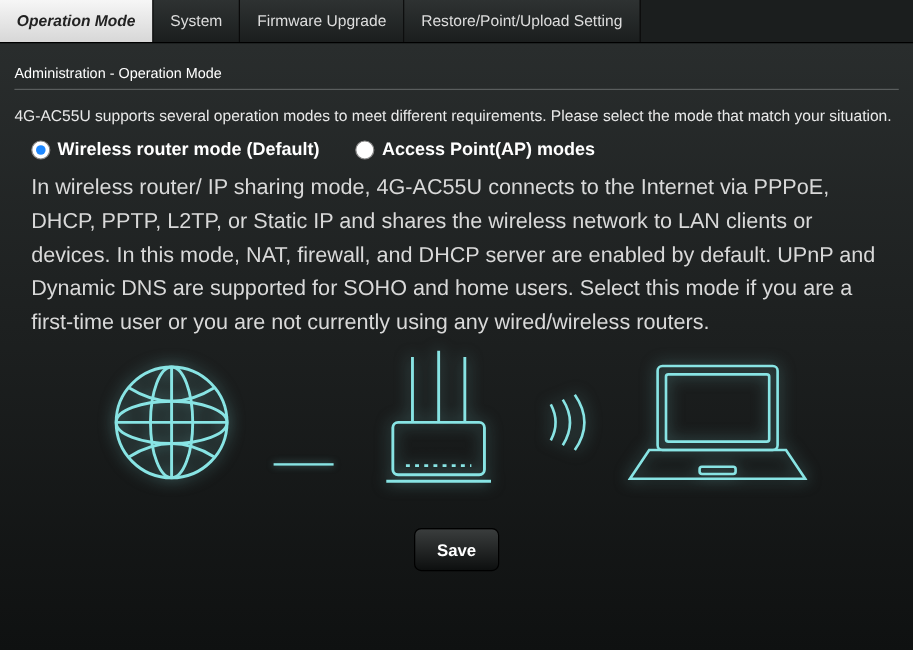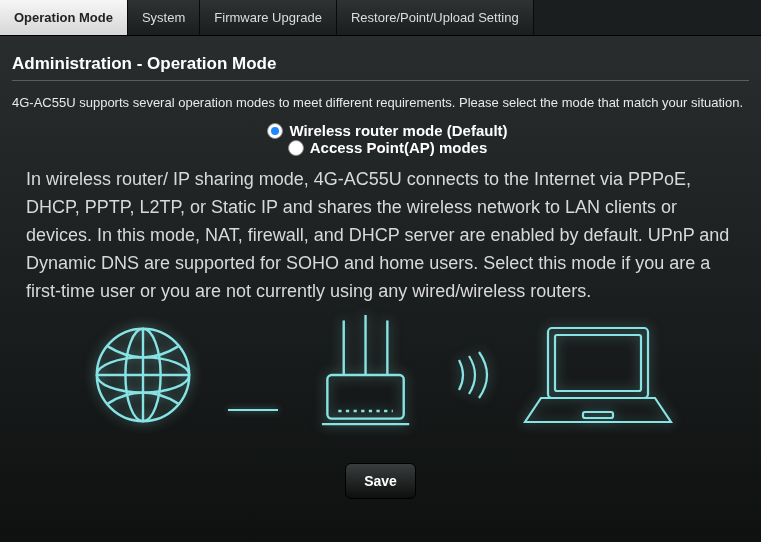--- a/index.html
+++ b/index.html
@@ -21,44 +21,45 @@
     color:#ddd;
     background:linear-gradient(#2e3232,#1b1e1e);
     border-right:1px solid #0a0a0a;
     cursor:pointer;
     white-space:nowrap;
   }
   .tab.active{
     background:linear-gradient(#f6f6f6,#d7d7d7);
     color:#222;
     font-weight:bold;
+    font-style:italic;
   }
   .page{
     padding:18px 12px 10px 12px;
   }
   h1.title{
     margin:0 0 0 0;
-    font-size:17px;
-    font-weight:bold;
+    font-size:12px;
+    font-weight:normal;
     color:#fff;
   }
   .hr{
     height:1px;background:#5a5e5e;margin:6px 0 14px 0;
   }
   .intro{
     font-size:13px;
     color:#e9e9e9;
     margin-bottom:12px;
   }
   .modes{
     display:flex;
+    gap:30px;
     padding-left:14px;
     margin-bottom:10px;
     align-items:center;
-    flex-direction:column;
   }
   .mode{
     display:flex;align-items:center;gap:6px;
     font-size:15px;font-weight:bold;
     color:#fff;cursor:pointer;
   }
   .radio{
     width:14px;height:14px;border-radius:50%;
     background:#fff;border:1px solid #888;
     display:flex;align-items:center;justify-content:center;

